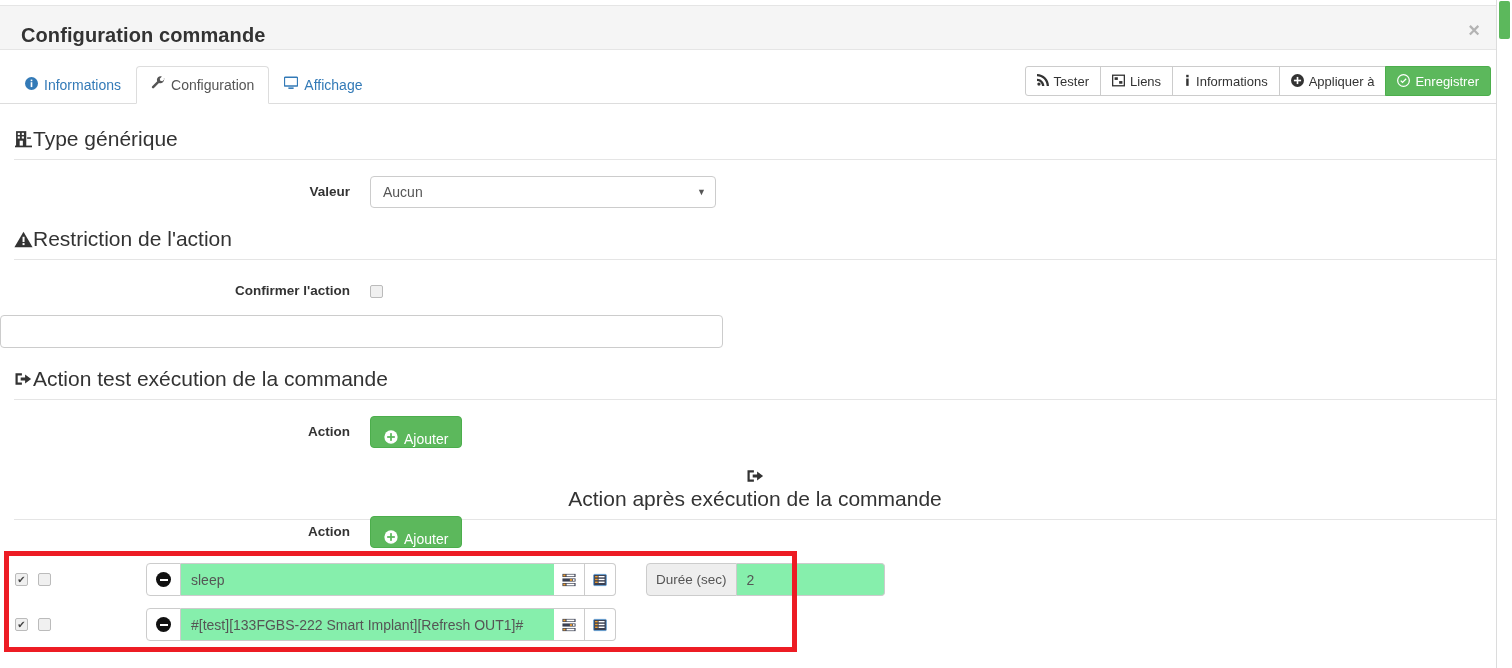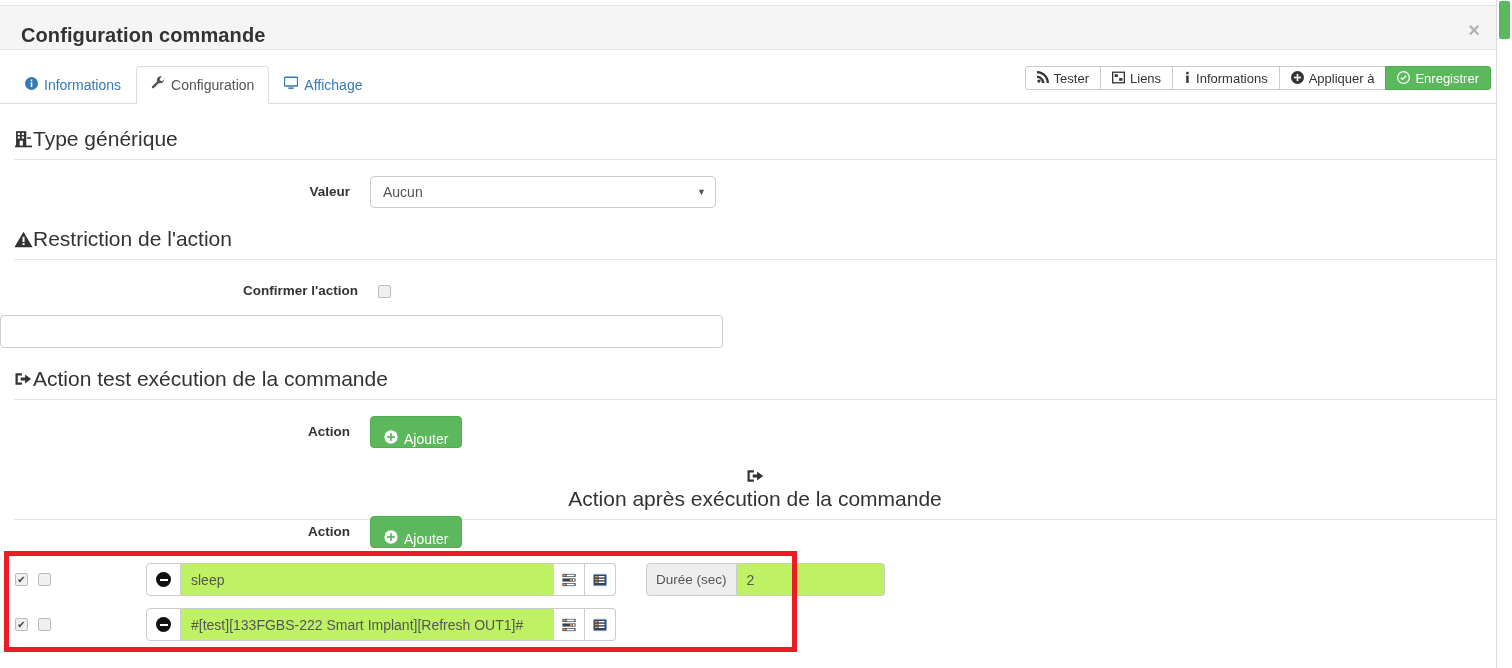--- a/index.html
+++ b/index.html
@@ -63,21 +63,21 @@
   }
 
   
   .btn-group {
     position: absolute; right: 21px; top: 66px;
     display: flex; height: 30px;
     z-index: 5;
   }
   .btn {
     display: flex; align-items: center; gap: 5px;
-    height: 24px; padding: 0 11px;
+    height: 30px; padding: 0 11px;
     font-size: 13px; line-height: 1;
     border: 1px solid #ccc;
     background: #fff; color: #333;
     cursor: pointer;
     margin-left: -1px;
     white-space: nowrap;
     font-family: "Liberation Sans", sans-serif;
     justify-content: flex-end;
   }
   .btn:first-child { margin-left: 0; border-radius: 3px 0 0 3px; }
@@ -161,21 +161,21 @@
     font-size: 14px; color: #333;
   }
   .ig-addon.label {
     background: #eeeeee; color: #555; font-size: 13.5px;
   }
   .ig-first { border-radius: 4px 0 0 4px; }
   .ig-last  { border-radius: 0 4px 4px 0; }
   .ig-input {
     border: 1px solid #ccc; border-left: 0; border-right: 0;
     height: 33px; padding: 0 10px; font-size: 14px; color: #555;
-    background: #bef264; outline: none;
+    background: #86efac; outline: none;
     font-family: "Liberation Sans", sans-serif;
   }
   .ig-btn {
     display: flex; align-items: center; justify-content: center;
     width: 31px; border: 1px solid #ccc; border-left: 0;
     background: #fff; cursor: pointer; padding: 0;
   }
 
   .minus-ico {
     width: 15px; height: 15px; border-radius: 50%;
@@ -328,21 +328,21 @@
     <span class="ico">
       <svg width="19" height="17" viewBox="0 0 18 16">
           <path d="M9 0.6L17.6 15.4H0.4z" fill="#333"></path>
           <rect x="8.1" y="5.4" width="1.9" height="5" fill="#fff"></rect>
           <rect x="8.1" y="11.4" width="1.9" height="1.9" fill="#fff"></rect>
         </svg>
     </span>
     <span>Restriction de l'action</span>
   </div>
 
-  <div class="form-row" style="left:8px; top:282px; width:420px;">
+  <div class="form-row" style="left:0px; top:282px; width:420px;">
     <div class="form-label" style="width:370px; padding-right:20px;">Confirmer l'action</div>
     <span class="cbx"></span>
   </div>
 
   <div class="form-row" style="left:0px; top:315px; width:1115px;">
     <input class="txtbox" style="width: 723px;" type="text" placeholder="">
   </div>
 
   <div class="legend" style="top:366px;">
     <span class="ico">

